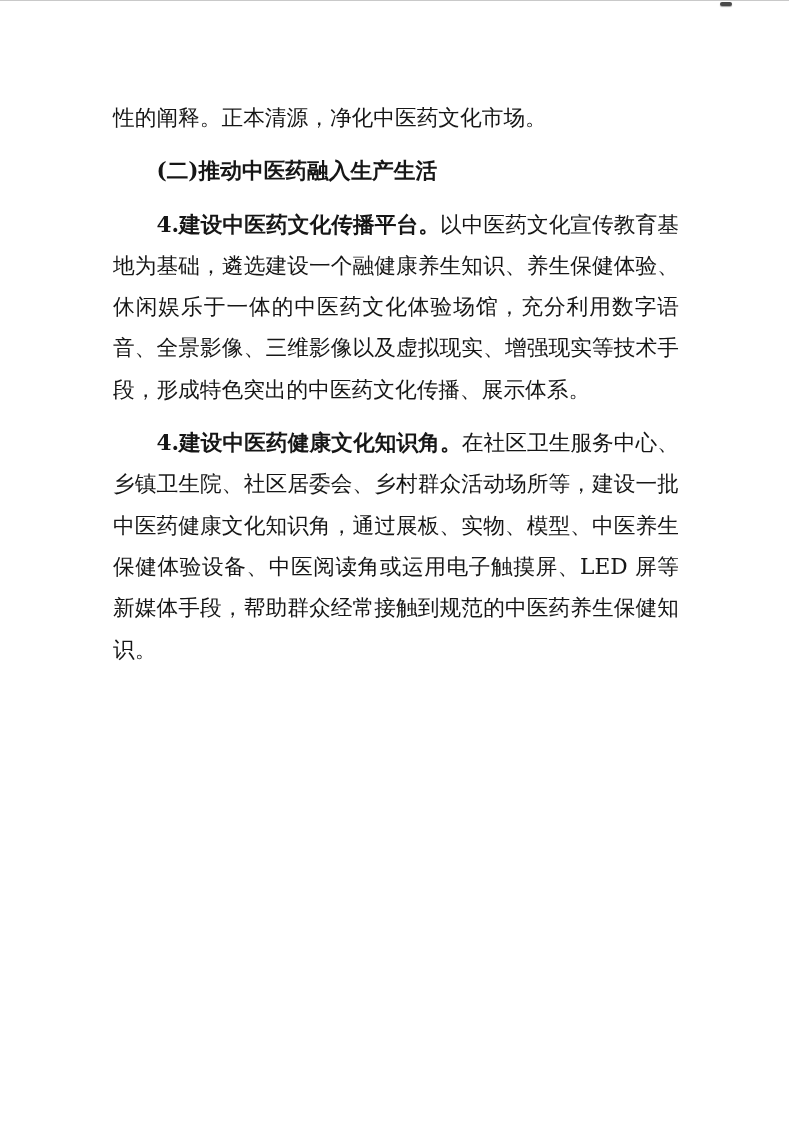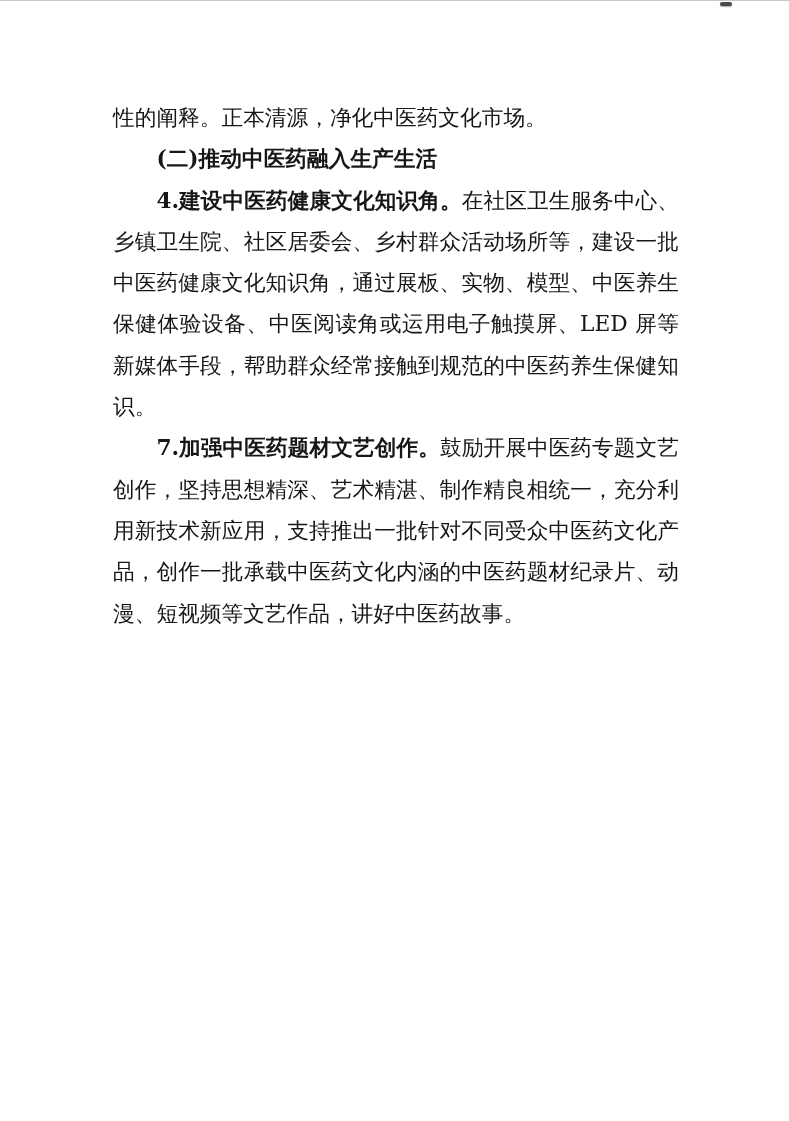--- a/index.html
+++ b/index.html
@@ -46,39 +46,40 @@
     text-align: justify;
     letter-spacing: 0;
   }
   .doc p {
     margin: 0;
     padding: 0;
     word-break: break-all;
   }
   .doc p.indent {
     text-indent: 2em;
+    margin-top: 12px;
   }
   .doc b {
     font-weight: 700;
   }
 </style>
 </head>
 <body>
 
 <div class="page">
 
   <div class="scan-top-line"></div>
   <div class="scan-smudge"></div>
 
   <div class="doc">
 
     <p><span>性的阐释。正本清源，净化中医药文化市场。</span></p>
 
     <p class="indent"><b>(二)推动中医药融入生产生活</b></p>
 
+    <p class="indent"><b>4.建设中医药文化传播平台。</b><span>以中医药文化宣传教育基地为基础，遴选建设一个融健康养生知识、养生保健体验、休闲娱乐于一体的中医药文化体验场馆，充分利用数字语音、全景影像、三维影像以及虚拟现实、增强现实等技术手段，形成特色突出的中医药文化传播、展示体系。</span></p>
 
 
     <p class="indent"><b>4.建设中医药健康文化知识角。</b><span>在社区卫生服务中心、乡镇卫生院、社区居委会、乡村群众活动场所等，建设一批中医药健康文化知识角，通过展板、实物、模型、中医养生保健体验设备、中医阅读角或运用电子触摸屏、LED 屏等新媒体手段，帮助群众经常接触到规范的中医药养生保健知识。</span></p>
 
-    <p class="indent"><b>7.加强中医药题材文艺创作。</b><span>鼓励开展中医药专题文艺创作，坚持思想精深、艺术精湛、制作精良相统一，充分利用新技术新应用，支持推出一批针对不同受众中医药文化产品，创作一批承载中医药文化内涵的中医药题材纪录片、动漫、短视频等文艺作品，讲好中医药故事。</span></p>
 
   </div>
 </div>
 
 </body></html>

